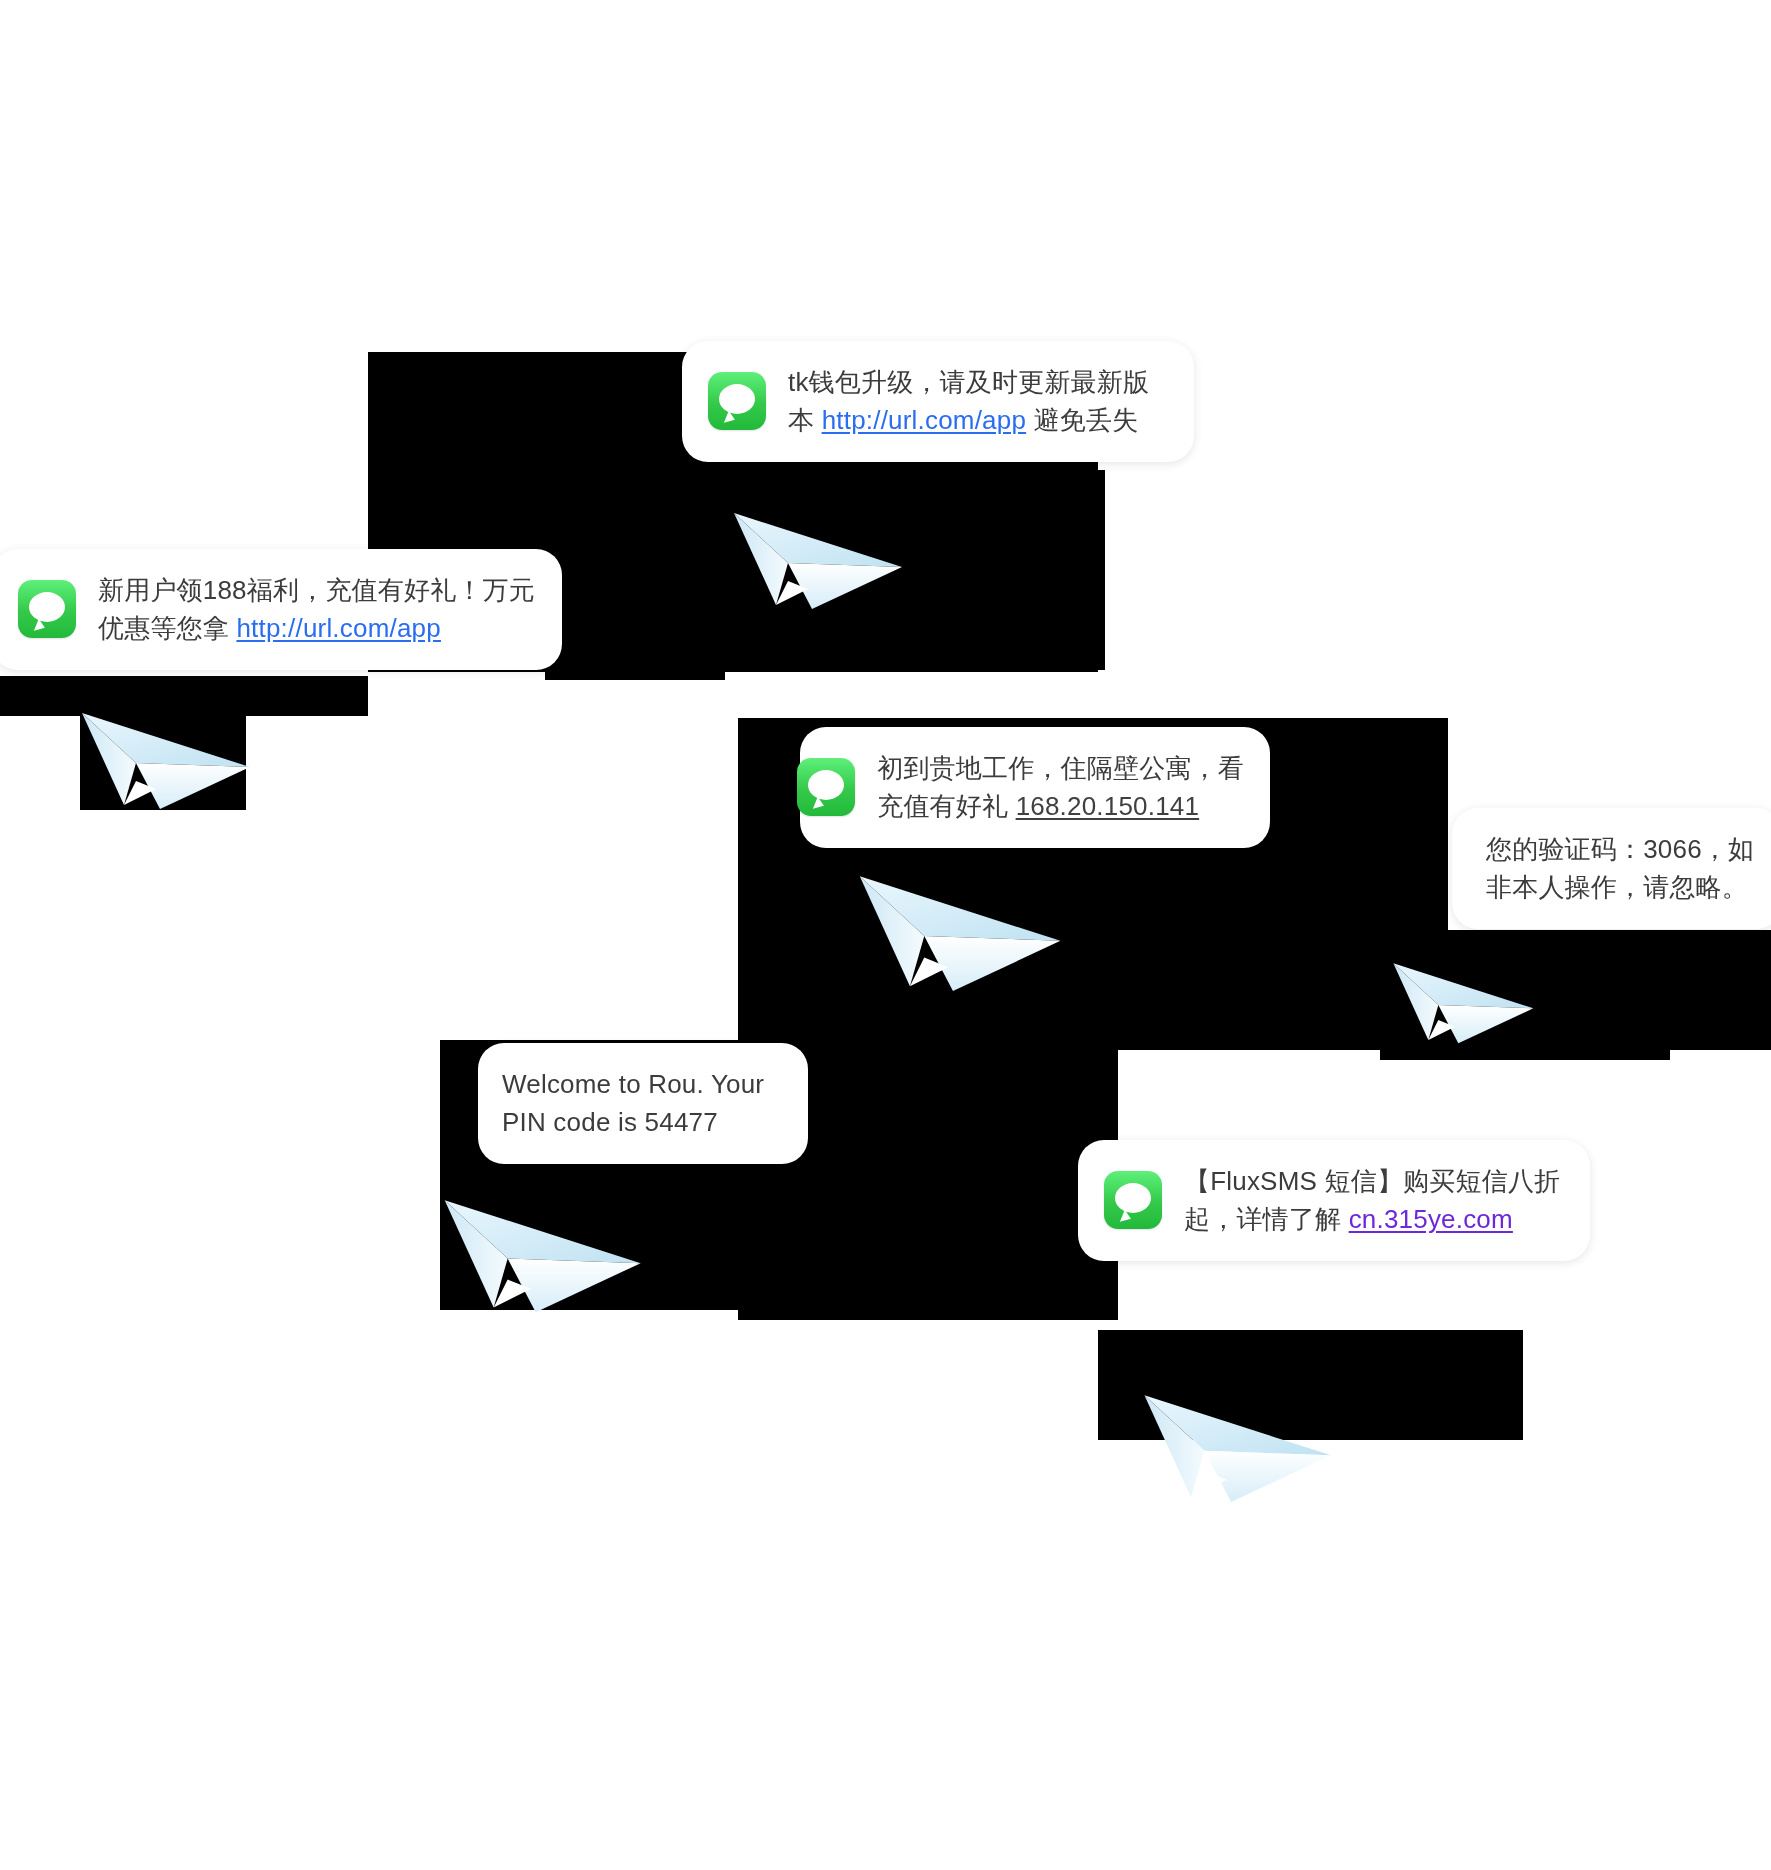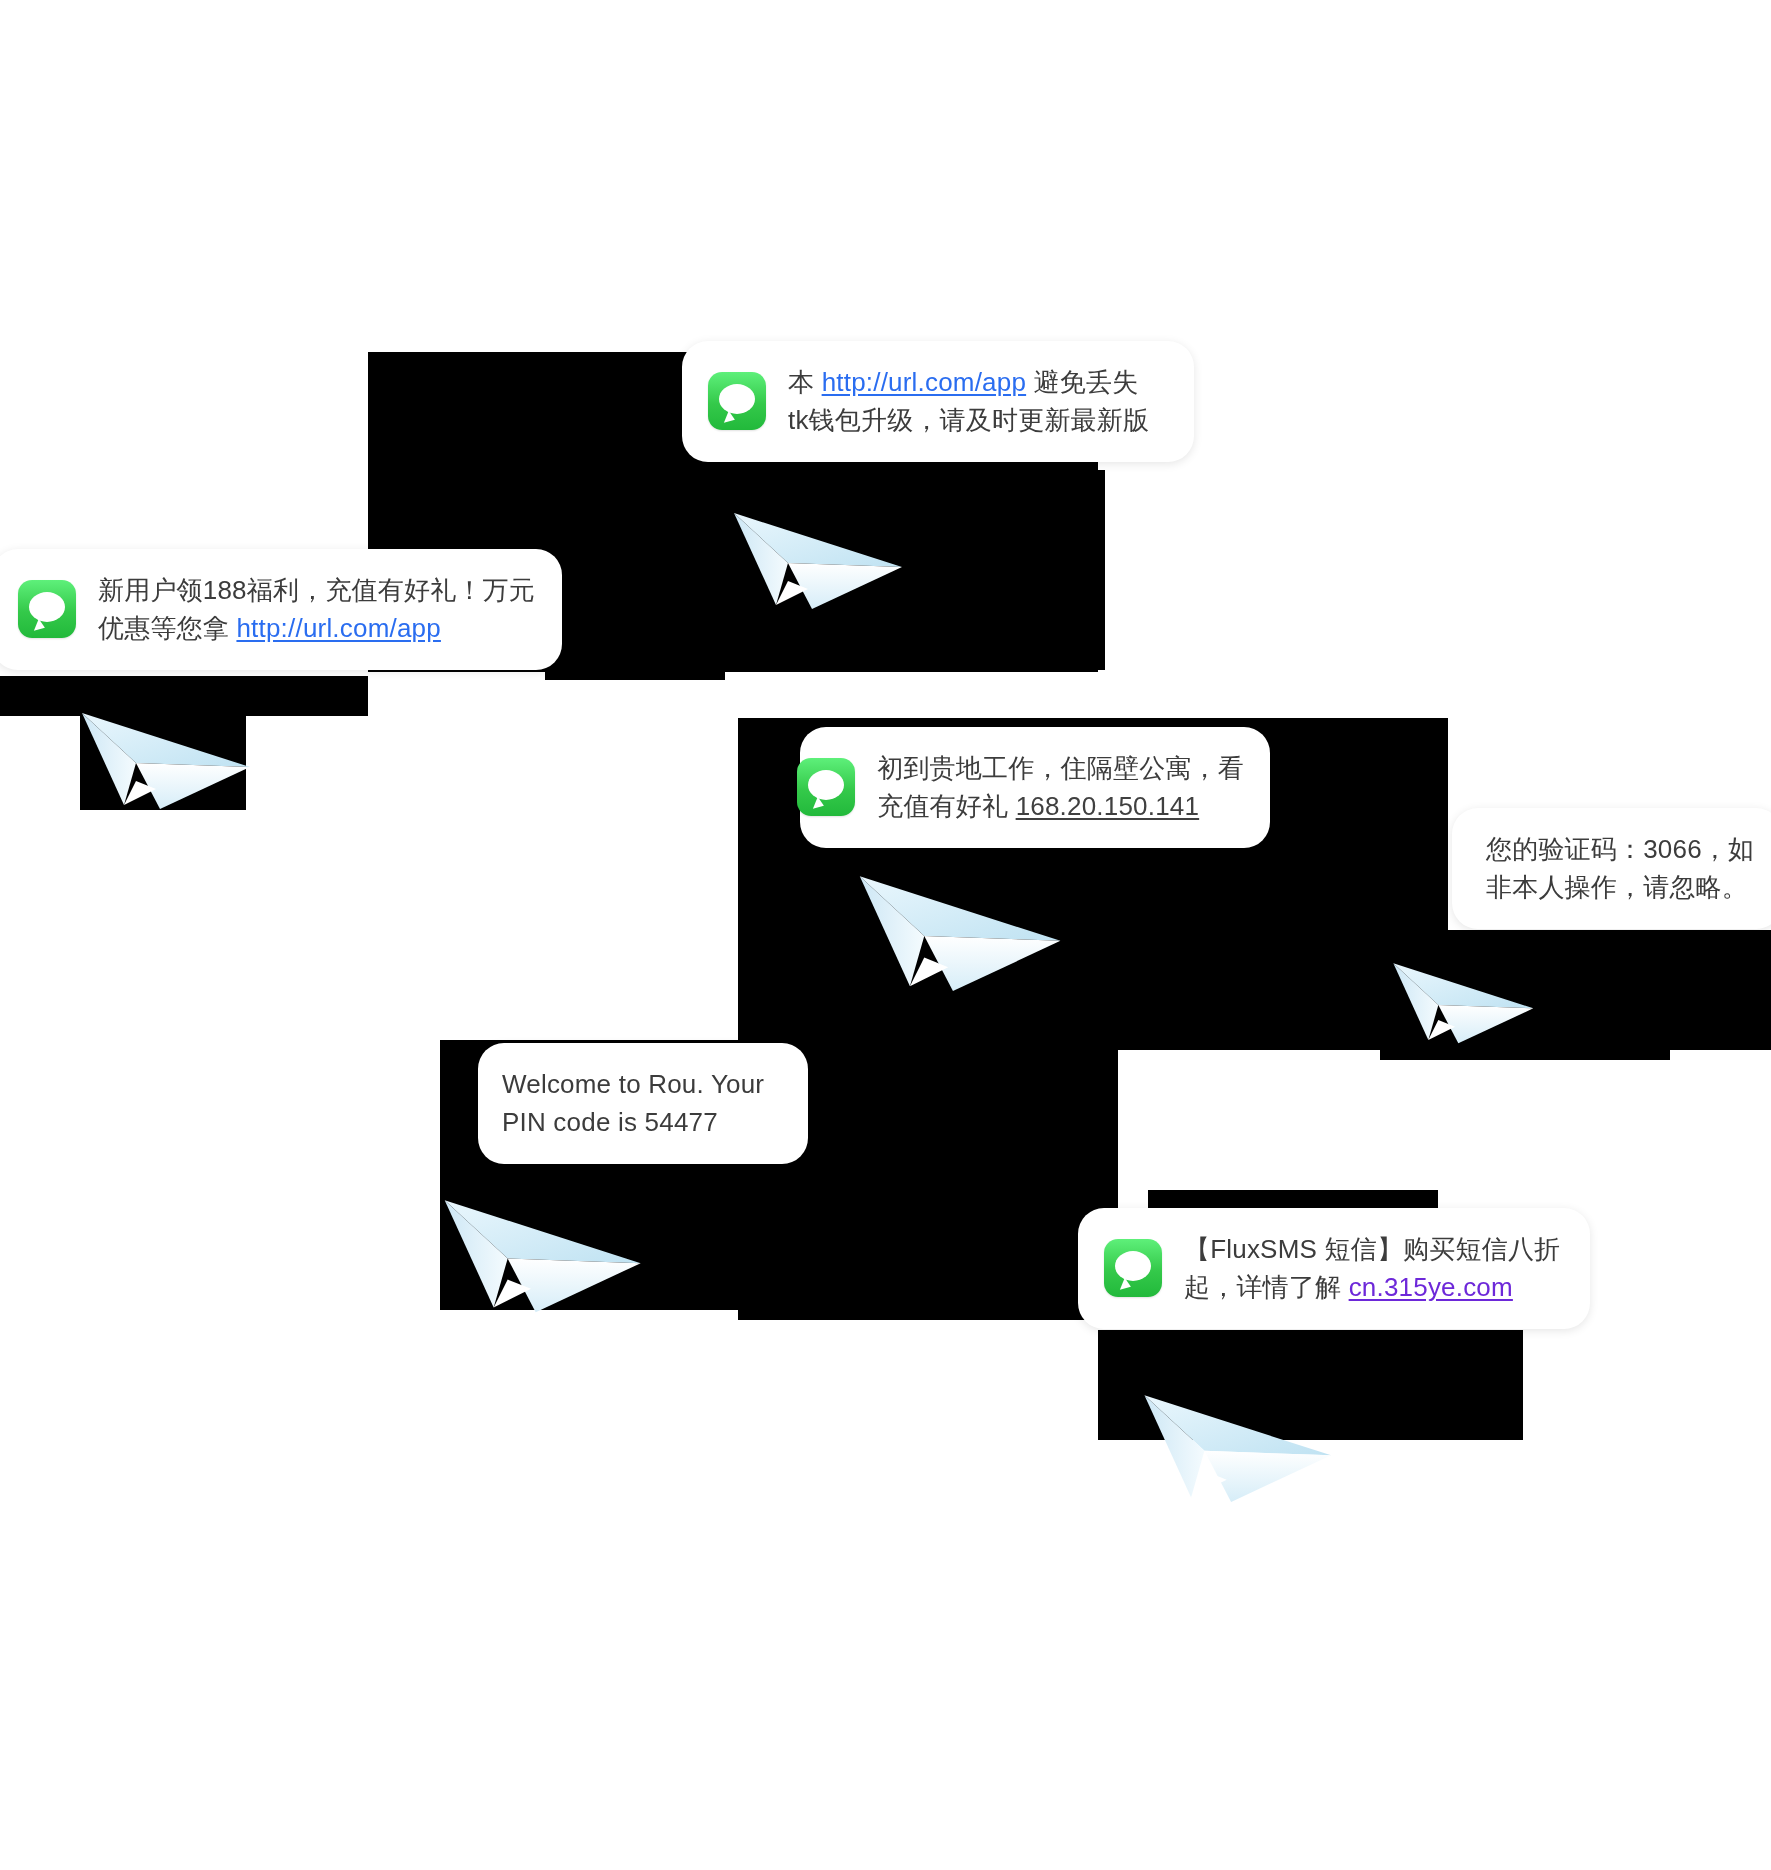--- a/index.html
+++ b/index.html
@@ -248,22 +248,22 @@
       <polygon points="4,8 172,62 58,58" fill="url(#pg6a)"></polygon>
       <polygon points="4,8 58,58 46,100" fill="url(#pg6c)"></polygon>
       <polygon points="58,58 172,62 82,104" fill="url(#pg6b)"></polygon>
       <polygon points="46,100 58,76 78,84" fill="#ffffff"></polygon>
     </svg>
   </div>
 
   <div class="bubble" style="left:682px; top:341px; width:512px;">
     <span class="imsg"></span>
     <span class="txt">
+        <span class="ln"><span>tk钱包升级，请及时更新最新版</span></span>
         <span class="ln"><span>本 </span><span class="lnk" style="color: rgb(42, 109, 240);">http://url.com/app</span><span> 避免丢失</span></span>
-        <span class="ln"><span>tk钱包升级，请及时更新最新版</span></span>
       </span>
   </div>
 
   <div class="bubble" style="left:-8px; top:549px; width:570px;">
     <span class="imsg"></span>
     <span class="txt">
         <span class="ln"><span>新用户领188福利，充值有好礼！万元</span></span>
         <span class="ln"><span>优惠等您拿 </span><span class="lnk" style="color: rgb(42, 109, 240);">http://url.com/app</span></span>
       </span>
   </div>
@@ -283,21 +283,21 @@
       </span>
   </div>
 
   <div class="bubble" style="left:478px; top:1043px; width:330px; padding-left:24px;">
     <span class="txt">
         <span class="ln"><span>Welcome to Rou. Your</span></span>
         <span class="ln"><span>PIN code is 54477</span></span>
       </span>
   </div>
 
-  <div class="bubble" style="left:1078px; top:1208px; width:512px;">
+  <div class="bubble" style="left:1078px; top:1140px; width:512px;">
     <span class="imsg"></span>
     <span class="txt">
         <span class="ln"><span>【FluxSMS 短信】购买短信八折</span></span>
         <span class="ln"><span>起，详情了解 </span><span class="lnk" style="color: #6d28d9;">cn.315ye.com</span></span>
       </span>
   </div>
 
 </div>
 
 </body></html>

